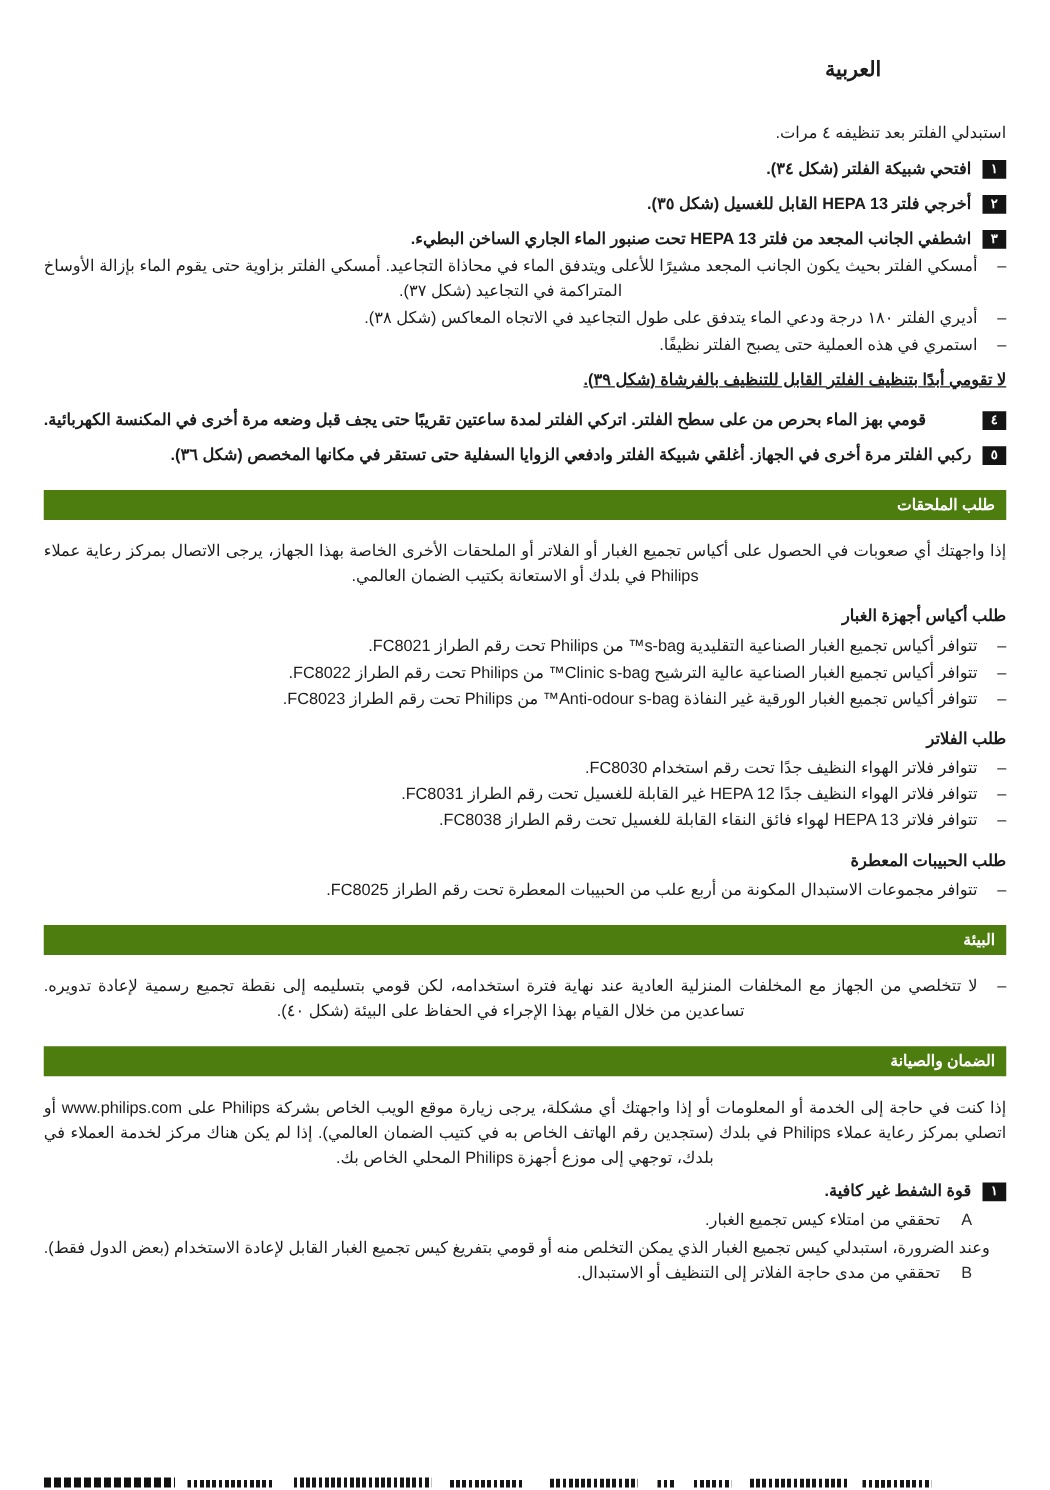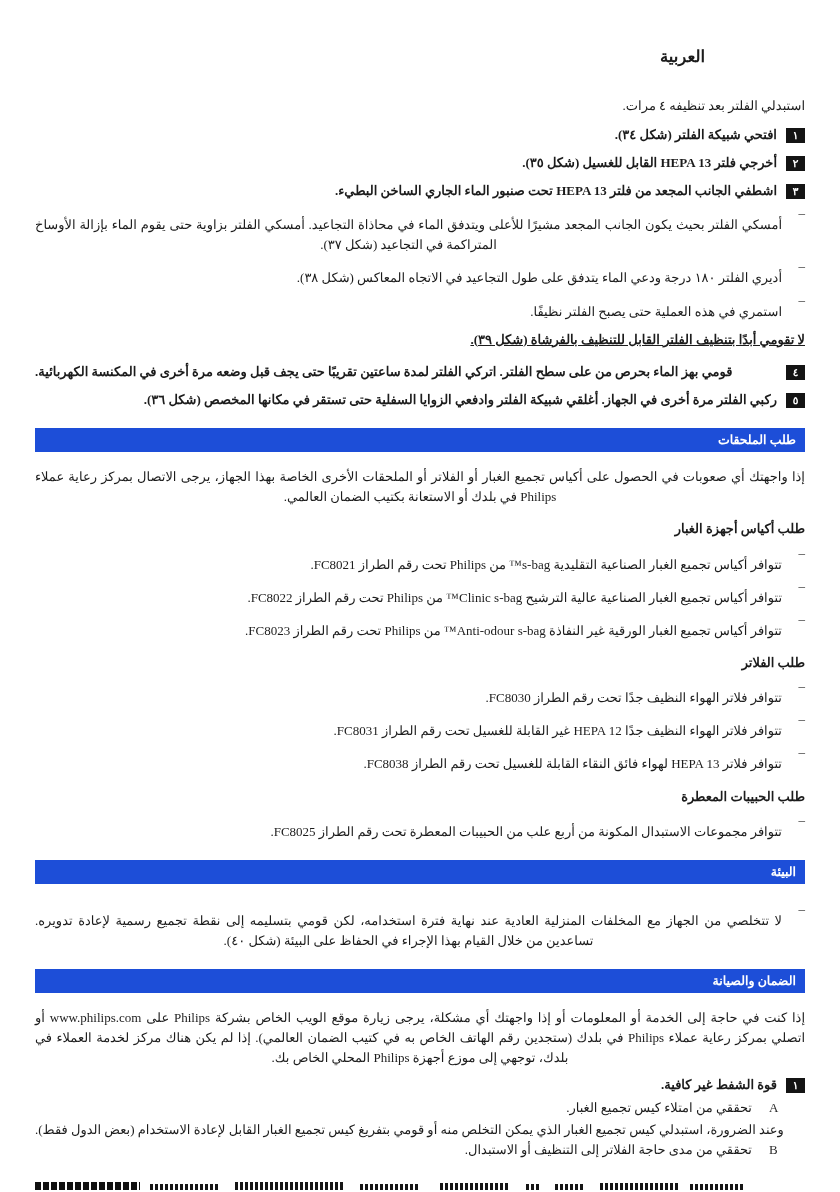--- a/index.html
+++ b/index.html
@@ -1,38 +1,38 @@
 <!DOCTYPE html>
 <html lang="ar"><head>
 <meta charset="utf-8">
 <style>
   html,body{margin:0;padding:0;background:#ffffff;}
   .page{
     position:relative;width:840px;height:1192px;background:#ffffff;overflow:hidden;
-    direction:rtl;font-family:Liberation Serif, serif;color:#1c1c1c;
+    direction:rtl;font-family:Liberation Sans, sans-serif;color:#1c1c1c;
     font-size:13px;line-height:1.55;border-radius:31px;
   }
   .content{position:absolute;top:0;right:35px;left:35px;}
   .title{font-size:16.5px;font-weight:bold;margin:44px 100px 26px 0;text-align:right;}
   p{margin:0;text-align:right;}
   .blk{margin-bottom:9px;}
   .jus{text-align:justify;}
   .tal-center{text-align:justify;text-align-last:center;}
   .tal-left{text-align:justify;text-align-last:left;}
   .step{display:flex;gap:9px;margin:0 0 8px 0;align-items:flex-start;}
   .badge{
     flex:0 0 auto;width:19px;height:15px;margin-top:3px;background:#141414;color:#ffffff;
     font-size:10.5px;font-weight:bold;text-align:center;line-height:15px;
   }
   .step-text{flex:1;font-weight:bold;}
   .dash-row{display:flex;gap:10px;margin:0 0 1px 0;align-items:flex-start;}
   .dash-mark{flex:0 0 13px;text-align:right;}
-  .dash-text{flex:1;margin-top:12px;}
+  .dash-text{flex:1;}
   .bar{
-    background:#1d4ed8;color:#ffffff;font-weight:bold;font-size:12.5px;
+    background:#4d7c0f;color:#ffffff;font-weight:bold;font-size:12.5px;
     height:24px;line-height:24px;padding:0 9px;margin:18px 0 15px 0;
   }
   .bar.tight-top{margin-top:8px;}
   .subhead{font-weight:bold;margin:12px 0 3px 0;}
   .note{font-weight:bold;margin:12px 0 14px 0;}
   .warning{font-weight:bold;text-decoration:underline;margin:8px 0 12px 0;}
   .letter-row{display:flex;gap:17px;padding-right:24px;margin-bottom:2px;align-items:flex-start;}
   .letter{flex:0 0 12px;direction:ltr;color:#2a2a2a;}
   .letter-text{flex:1;}
   .gap-sm{height:6px;}
@@ -115,21 +115,21 @@
       <div class="dash-text jus">تتوافر أكياس تجميع الغبار الصناعية عالية الترشيح Clinic s-bag™ من Philips تحت رقم الطراز FC8022.</div>
     </div>
     <div class="dash-row">
       <span class="dash-mark">–</span>
       <div class="dash-text jus">تتوافر أكياس تجميع الغبار الورقية غير النفاذة Anti-odour s-bag™ من Philips تحت رقم الطراز FC8023.</div>
     </div>
 
     <div class="subhead">طلب الفلاتر</div>
     <div class="dash-row">
       <span class="dash-mark">–</span>
-      <div class="dash-text jus">تتوافر فلاتر الهواء النظيف جدًا تحت رقم الطراز FC8030.</div>
+      <div class="dash-text jus">تتوافر فلاتر الهواء النظيف جدًا تحت رقم استخدام FC8030.</div>
     </div>
     <div class="dash-row">
       <span class="dash-mark">–</span>
       <div class="dash-text jus">تتوافر فلاتر الهواء النظيف جدًا HEPA 12 غير القابلة للغسيل تحت رقم الطراز FC8031.</div>
     </div>
     <div class="dash-row">
       <span class="dash-mark">–</span>
       <div class="dash-text jus">تتوافر فلاتر HEPA 13 لهواء فائق النقاء القابلة للغسيل تحت رقم الطراز FC8038.</div>
     </div>
 

